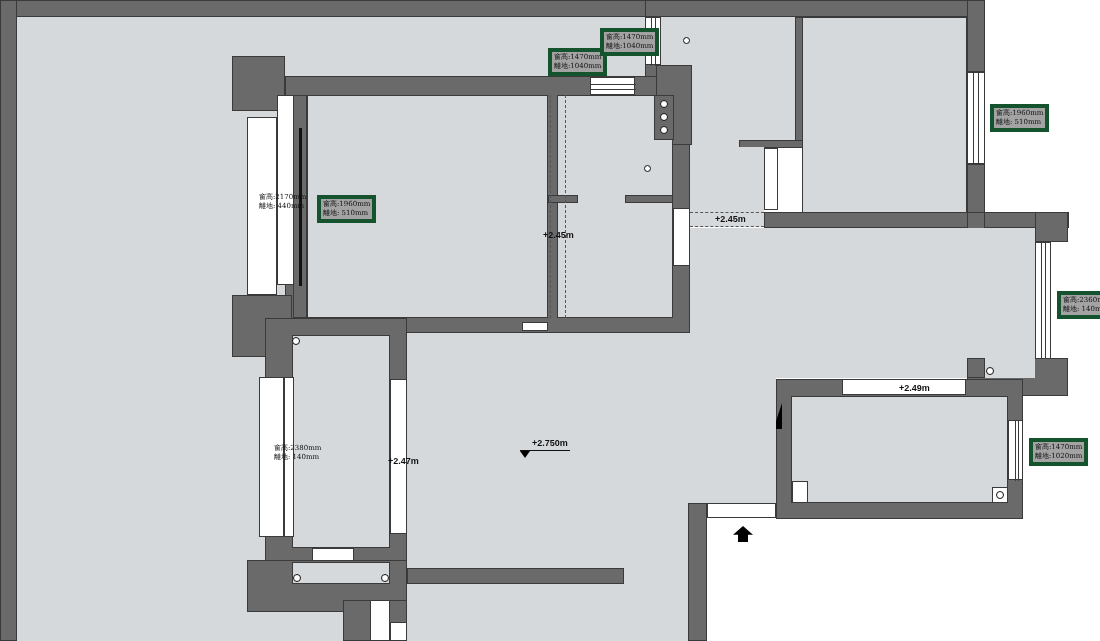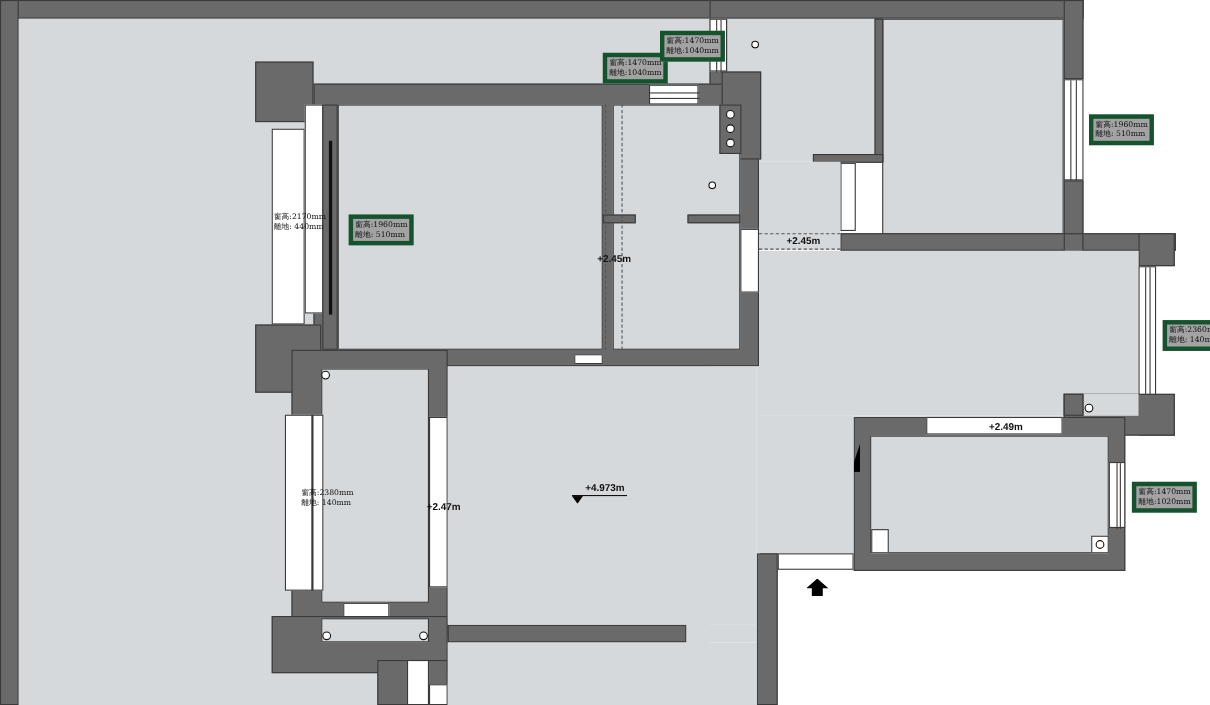--- a/index.html
+++ b/index.html
@@ -127,21 +127,21 @@
 <div class="abs floor" style="left:688px;top:333px;width:3px;height:170px;"></div>
 
 <div class="label" style="left:548px;top:48px;">
     <div>窗高:1470mm</div>
     <div>離地:1040mm</div>
   </div>
 <div class="label" style="left:600px;top:28px;">
     <div>窗高:1470mm</div>
     <div>離地:1040mm</div>
   </div>
-<div class="label plain" style="left:247px;top:192px;">
+<div class="label plain" style="left:257px;top:192px;">
     <div>窗高:2170mm</div>
     <div>離地: 440mm</div>
   </div>
 <div class="label" style="left:317px;top:195px;">
     <div>窗高:1960mm</div>
     <div>離地: 510mm</div>
   </div>
 <div class="label" style="left:990px;top:104px;">
     <div>窗高:1960mm</div>
     <div>離地: 510mm</div>
@@ -156,15 +156,15 @@
   </div>
 <div class="label plain" style="left:272px;top:443px;">
     <div>窗高:2380mm</div>
     <div>離地: 140mm</div>
   </div>
 
 <div class="elev" style="left:543px;top:230px;">+2.45m</div>
 <div class="elev" style="left:715px;top:214px;">+2.45m</div>
 <div class="elev" style="left:899px;top:383px;text-align:center;">+2.49m</div>
 <div class="elev" style="left:388px;top:456px;text-align:right;">+2.47m</div>
-<div class="elev" style="left:532px;top:438px;">+4.973m</div>
+<div class="elev" style="left:532px;top:438px;">+2.750m</div>
 <div class="abs" style="left:520px;top:450px;width:50px;height:1px;background:#111;"></div>
 <div class="abs" style="left:520px;top:451px;width:10px;height:7px;background:#000;clip-path:polygon(0 0,100% 0,50% 100%);"></div>
 
 </body></html>

